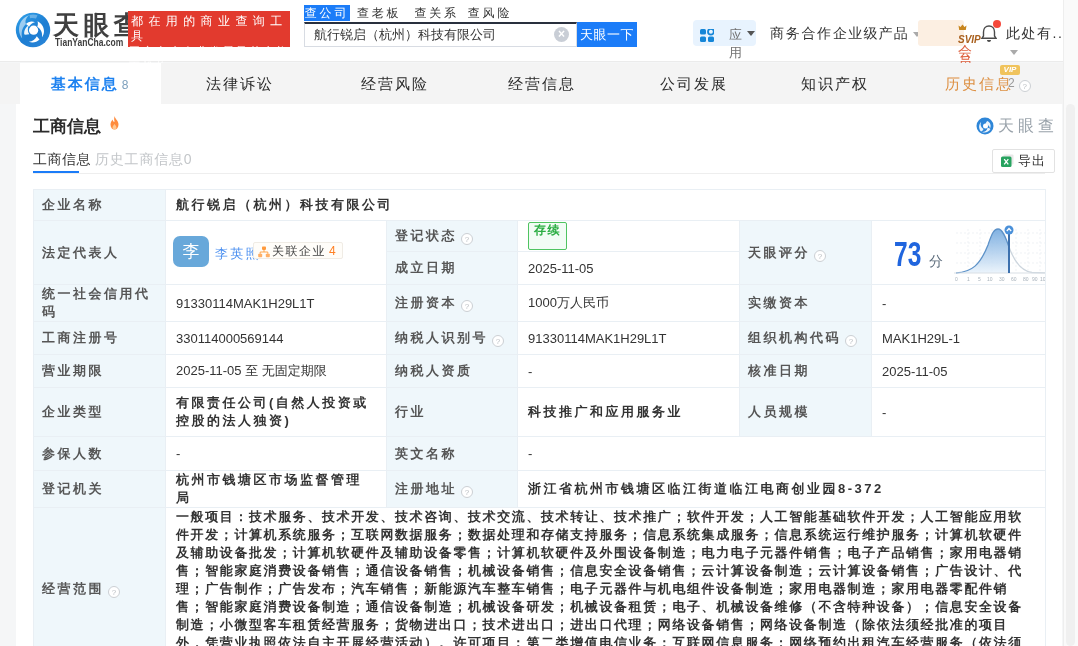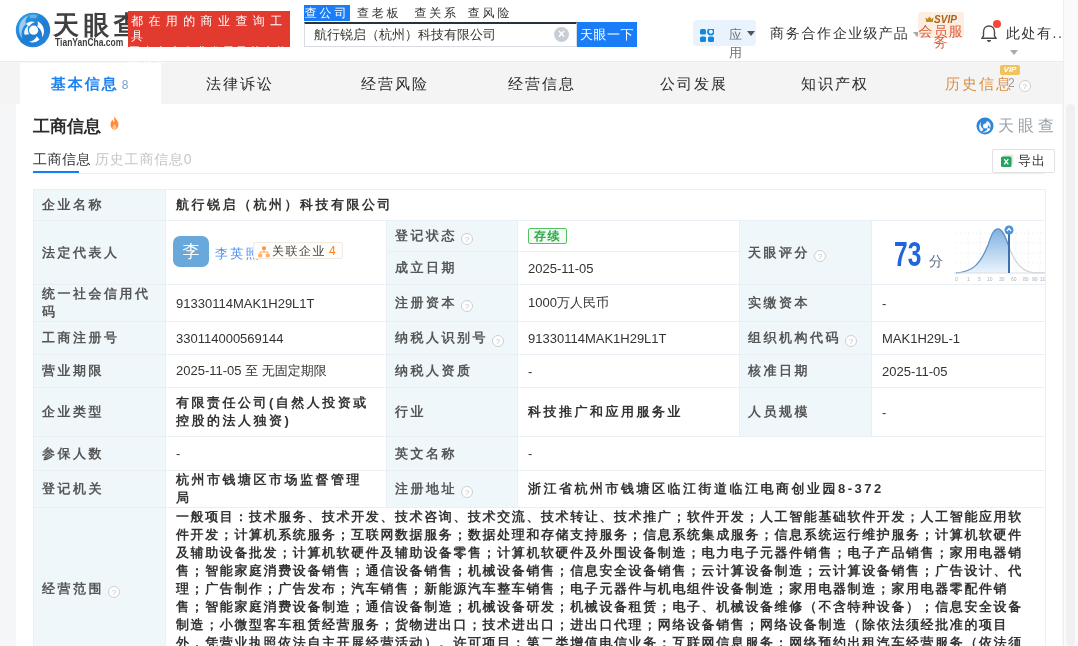--- a/index.html
+++ b/index.html
@@ -16,21 +16,21 @@
 #redbox .l2{font-size:11px;letter-spacing:2.4px;line-height:15px;margin-left:1px;}
 #stabs{position:absolute;left:304px;top:5px;height:16px;font-size:12px;color:#333;}
 #stabs .on{display:inline-block;width:46px;height:16px;background:#1b7cf8;color:#fff;text-align:center;line-height:16px;vertical-align:top;letter-spacing:2.8px;}
 #stabs .t{display:inline-block;margin-left:17px;line-height:16px;vertical-align:top;letter-spacing:2.8px;}
 #sinput{position:absolute;left:304px;top:22px;width:273px;height:25px;background:#fff;border:1px solid #d8dce3;border-top:2px solid #29303e;line-height:22px;font-size:13px;color:#333;padding-left:9px;}
 #sclear{position:absolute;left:554px;top:27px;width:15px;height:15px;border-radius:50%;background:#c9ced6;color:#fff;font-size:12px;line-height:14px;text-align:center;font-weight:bold;}
 #sbtn{position:absolute;left:577px;top:22px;width:60px;height:25px;background:#1b7cf8;color:#fff;font-size:13px;text-align:center;line-height:25px;letter-spacing:0.5px;}
 #pill{position:absolute;left:693px;top:20px;width:63px;height:26px;background:#e8f3fe;border-radius:4px;}
 #pill .txt{position:absolute;left:36px;top:6px;font-size:13px;color:#737373;letter-spacing:1px;}
 .hmenu{position:absolute;top:25px;font-size:14px;color:#333;}
-#svip{position:absolute;left:918px;top:12px;width:46px;height:26px;background:#fcefe2;border-radius:3px;text-align:center;}
+#svip{position:absolute;left:918px;top:20px;width:46px;height:26px;background:#fcefe2;border-radius:3px;text-align:center;padding-left:40px;}
 #svip .l1{font-size:10px;line-height:12px;margin-top:2px;color:#a9601e;font-weight:bold;font-style:italic;}
 #svip .l2{font-size:14px;line-height:11px;color:#dd5f3e;letter-spacing:1px;}
 .caret{display:inline-block;width:0;height:0;border-left:4px solid transparent;border-right:4px solid transparent;border-top:5px solid #888;vertical-align:middle;margin-left:4px;}
 #belldot{position:absolute;left:993px;top:20px;width:8px;height:8px;border-radius:50%;background:#f5483b;}
 
 #nav{position:absolute;left:0;top:63px;width:1078px;height:41px;background:#f4f4f4;}
 #nav .tab{position:absolute;top:0;height:41px;line-height:41px;font-size:15px;color:#2a2a2a;text-align:center;letter-spacing:2px;}
 #nav .active{left:20px;width:141px;background:#fff;color:#1e82f0;font-weight:bold;}
 #nav .active .cnt{color:#7da0bd;font-weight:normal;font-size:12px;margin-left:3px;}
 #nav .hist{color:#dd9043;}
@@ -47,21 +47,21 @@
 #subtabs{position:absolute;left:17px;top:42px;width:1012px;height:28px;border-bottom:1px solid #eeeeee;}
 #subtabs .a{position:absolute;left:0;top:5px;font-size:14px;color:#333;letter-spacing:0.5px;}
 #subtabs .u{position:absolute;left:0;top:25px;width:46px;height:2px;background:#1b7cf8;}
 #subtabs .b{position:absolute;left:62px;top:5px;font-size:14px;color:#c3c6c9;letter-spacing:0.8px;}
 #export{position:absolute;right:7px;top:45px;width:63px;height:24px;border:1px solid #e2e2e2;border-radius:2px;background:#fff;font-size:13px;color:#333;text-align:center;line-height:22px;letter-spacing:1px;}
 
 #tbl{position:absolute;left:17px;top:85px;border-collapse:collapse;table-layout:fixed;width:1012px;}
 #tbl td{border:1px solid #e9eff4;font-size:13px;vertical-align:middle;padding:0 10px;overflow:hidden;}
 #tbl td.lb{background:#eff7fb;color:#565656;letter-spacing:2.5px;padding-left:8px;font-weight:bold;}
 #tbl td.vl{background:#fff;color:#333;}
-#cunxu{display:inline-block;height:16px;line-height:15px;padding:0 5px;border:1px solid #4fc461;color:#2bad43;background:#f2fcf5;border-radius:2px;font-size:12px;letter-spacing:1.5px;font-weight:bold;}
+#cunxu{display:inline-block;height:28px;line-height:15px;padding:0 5px;border:1px solid #4fc461;color:#2bad43;background:#f2fcf5;border-radius:2px;font-size:12px;letter-spacing:1.5px;font-weight:bold;}
 #legalcell{position:relative;}
 #avatar{position:absolute;left:7px;top:15px;width:36px;height:31px;border-radius:7px;background:#68a8da;color:#fff;font-size:17px;text-align:center;line-height:31px;}
 #lname{position:absolute;left:49px;top:24px;color:#4a8ff0;font-size:13px;letter-spacing:2.3px;}
 #ltag{position:absolute;left:87px;top:21px;height:17px;border:1px solid #f0ece5;background:#fffdf9;border-radius:2px;font-size:12px;color:#444;line-height:16px;padding:0 5px 0 18px;letter-spacing:1.5px;}
 #ltag b{color:#ff8024;font-weight:normal;margin-left:3px;}
 #scorecell{position:relative;padding:0;margin-left:25px;}
 #score73{position:absolute;left:22px;top:13px;font-size:35px;font-weight:bold;color:#2065de;transform:scaleX(0.7);transform-origin:0 0;}
 #scorefen{position:absolute;left:57px;top:32px;font-size:14px;color:#5a6a7a;}
 .zh{letter-spacing:2.5px;font-weight:bold;}
 #scope{line-height:18px;padding:8px 12px 8px 10px;letter-spacing:1.6px;font-weight:bold;}

